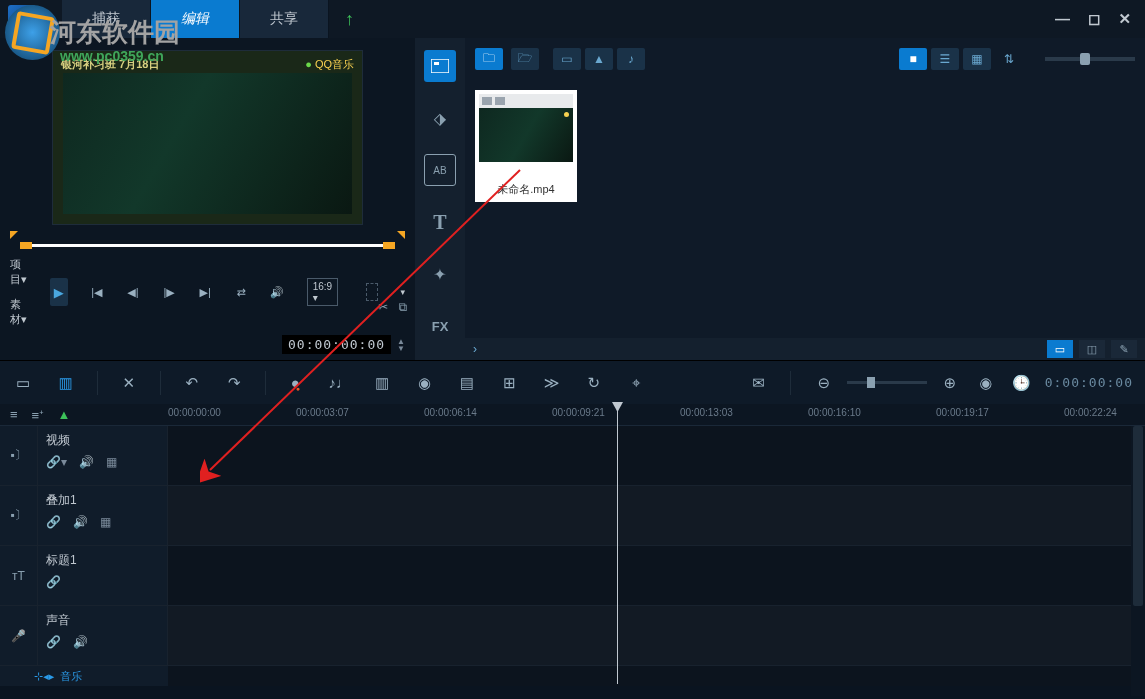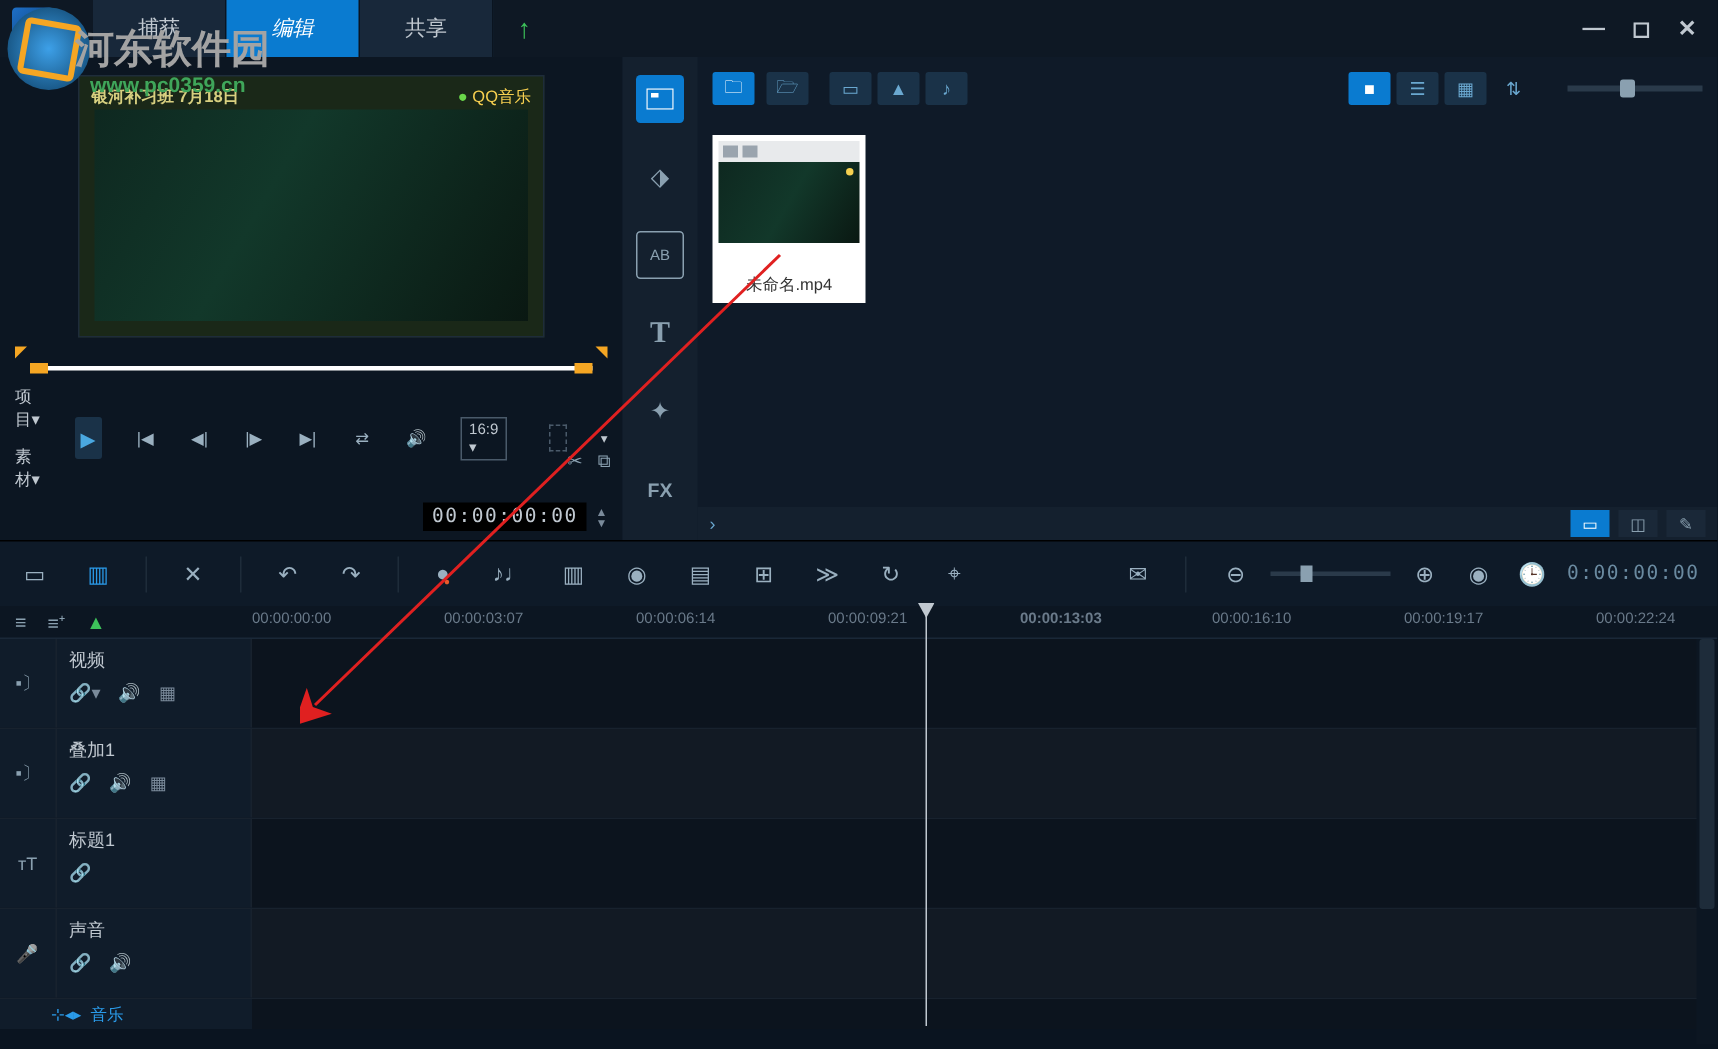--- a/index.html
+++ b/index.html
@@ -284,21 +284,21 @@
   <div class="ruler-head">
     <span class="ruler-btn">≡</span>
     <span class="ruler-btn">≡⁺</span>
     <span class="ruler-btn green">▲</span>
   </div>
   <div class="ruler-ticks" id="ruler-ticks">
       <div class="ruler-tick" style="left: 0px;">00:00:00:00</div>
       <div class="ruler-tick" style="left: 128px; text-align: right;">00:00:03:07</div>
       <div class="ruler-tick" style="left: 256px;">00:00:06:14</div>
       <div class="ruler-tick" style="left: 384px;">00:00:09:21</div>
-      <div class="ruler-tick" style="left: 512px; font-weight: bold;">00:00:13:03</div>
+      <div class="ruler-tick" style="left: 512px;">00:00:13:03</div>
       <div class="ruler-tick" style="left: 640px;">00:00:16:10</div>
       <div class="ruler-tick" style="left: 768px;">00:00:19:17</div>
       <div class="ruler-tick" style="left: 896px;">00:00:22:24</div>
     </div>
 </div>
 
 <div class="tracks" style="position:relative;">
   <div class="playhead" style="left:617px; top:-22px;"></div>
 
   <div class="track">

